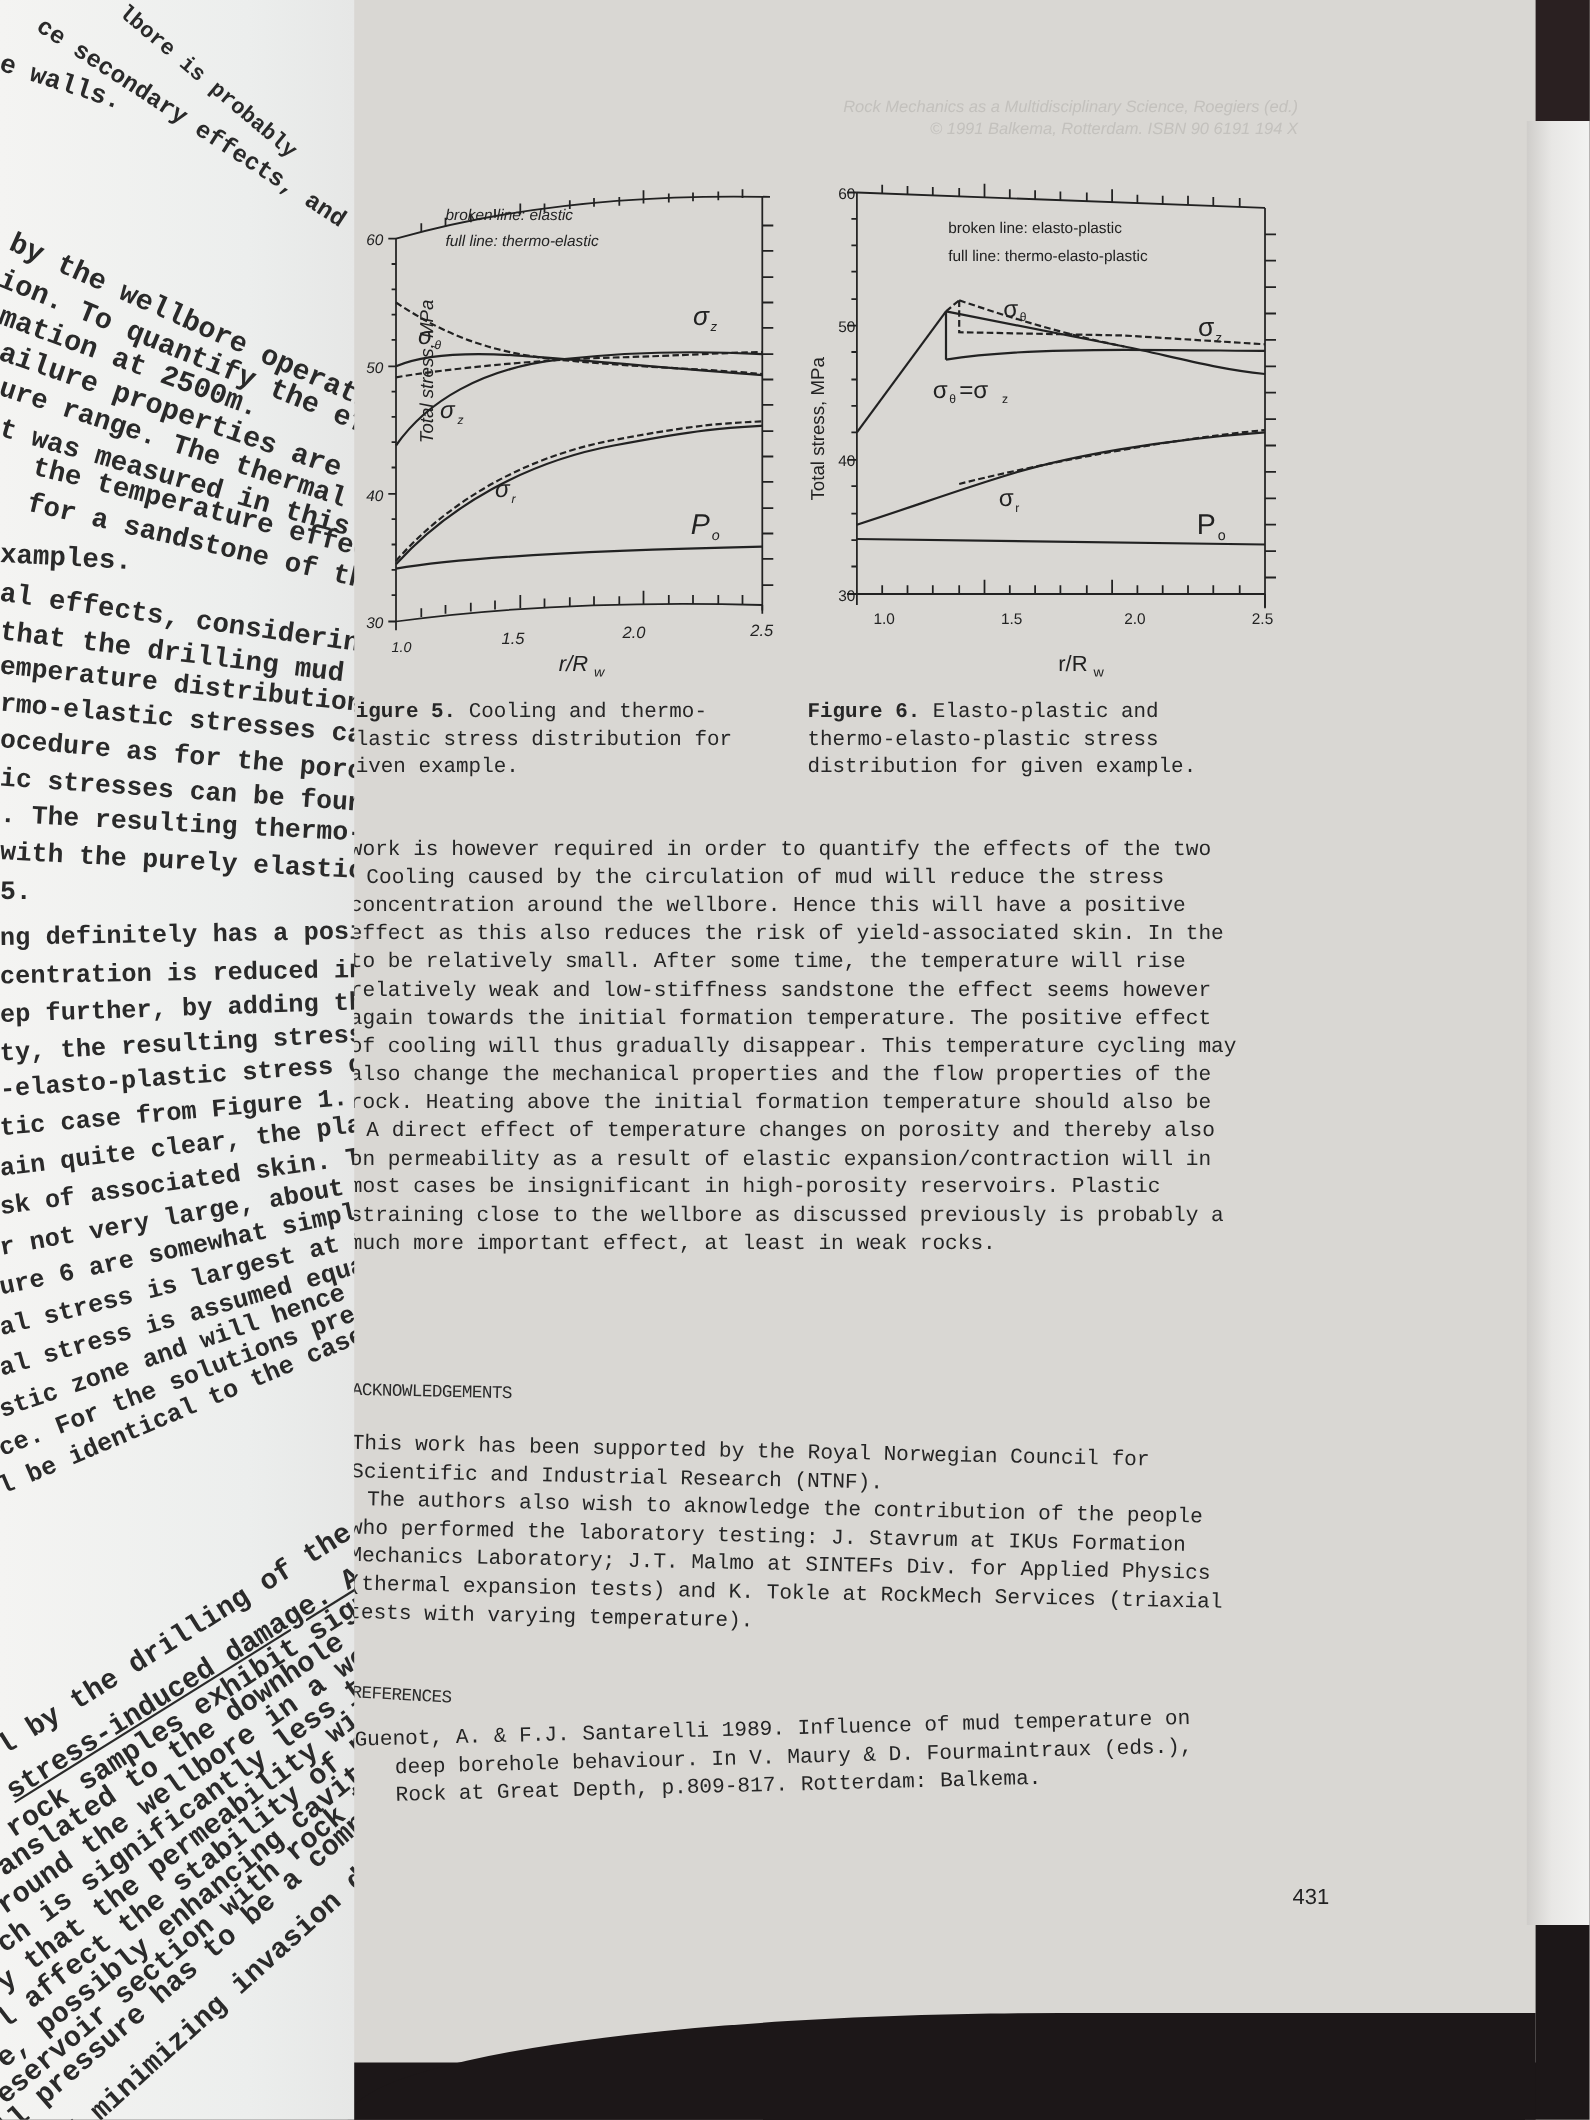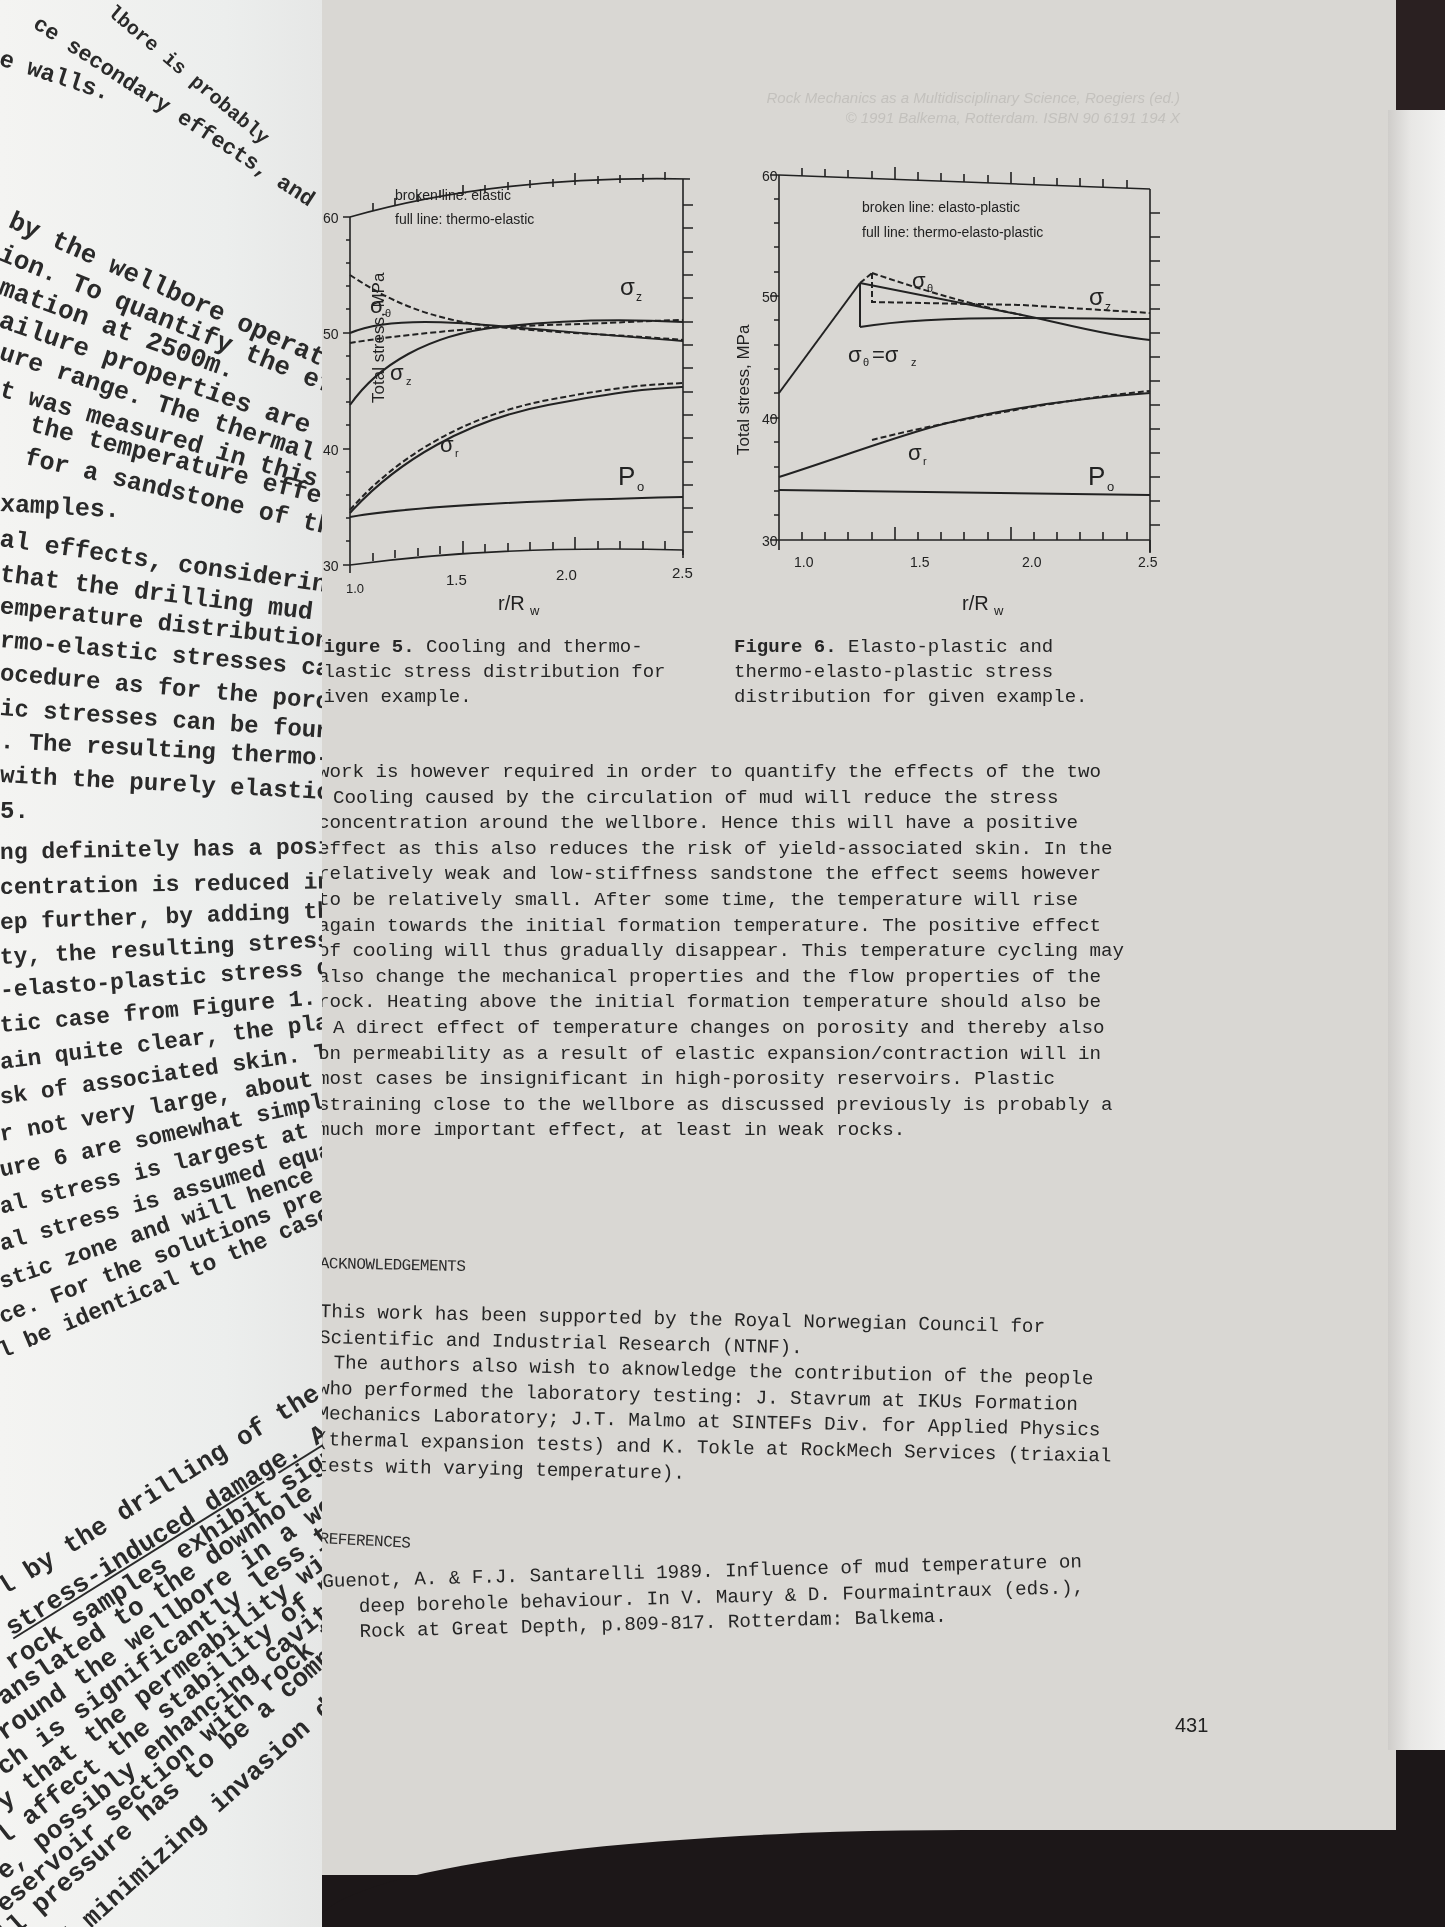--- a/index.html
+++ b/index.html
@@ -64,21 +64,21 @@
 <div class="backdrop-top"></div>
 
 <div class="right-page"></div>
 <div class="right-page-edge"></div>
 
 <div class="header-ghost">
   <div>Rock Mechanics as a Multidisciplinary Science, Roegiers (ed.)</div>
   <div>© 1991 Balkema, Rotterdam. ISBN 90 6191 194 X</div>
 </div>
 
-<div class="chart" style="left:298px; top:155px; width:420px; height:460px;">
+<div class="chart" style="left:308px; top:155px; width:420px; height:460px;font-style:italic;">
   <svg width="420" height="460" viewBox="0 0 420 460">
     <g stroke="#222" fill="none" stroke-width="1.6">
 
       <path d="M52 62 Q 200 20 392 24"></path>
       <path d="M52 62 L52 410"></path>
       <path d="M52 410 Q 200 390 385 395"></path>
       <path d="M385 24 L385 400"></path>
 
       <path d="M45 62 L52 62 M45 178 L52 178 M45 294 L52 294 M45 410 L52 410"></path>
       <path d="M48 85 L52 85 M48 108 L52 108 M48 131 L52 131 M48 154 L52 154 M48 201 L52 201 M48 224 L52 224 M48 247 L52 247 M48 270 L52 270 M48 317 L52 317 M48 340 L52 340 M48 363 L52 363 M48 386 L52 386"></path>
@@ -202,22 +202,22 @@
   <div><span class="fig">Figure 6.</span> <span>Elasto-plastic and</span></div>
   <div>thermo-elasto-plastic stress</div>
   <div>distribution for given example.</div>
 </div>
 
 <div class="body-text" style="top:760px;">
   <p>work is however required in order to quantify the effects of the two</p>
   <p class="indent">Cooling caused by the circulation of mud will reduce the stress</p>
   <p>concentration around the wellbore. Hence this will have a positive</p>
   <p>effect as this also reduces the risk of yield-associated skin. In the</p>
+  <p>to be relatively small. After some time, the temperature will rise</p>
   <p>relatively weak and low-stiffness sandstone the effect seems however</p>
-  <p>to be relatively small. After some time, the temperature will rise</p>
   <p>again towards the initial formation temperature. The positive effect</p>
   <p>of cooling will thus gradually disappear. This temperature cycling may</p>
   <p>also change the mechanical properties and the flow properties of the</p>
   <p>rock. Heating above the initial formation temperature should also be</p>
   <p class="indent">A direct effect of temperature changes on porosity and thereby also</p>
   <p>on permeability as a result of elastic expansion/contraction will in</p>
   <p>most cases be insignificant in high-porosity reservoirs. Plastic</p>
   <p>straining close to the wellbore as discussed previously is probably a</p>
   <p>much more important effect, at least in weak rocks.</p>
 </div>

